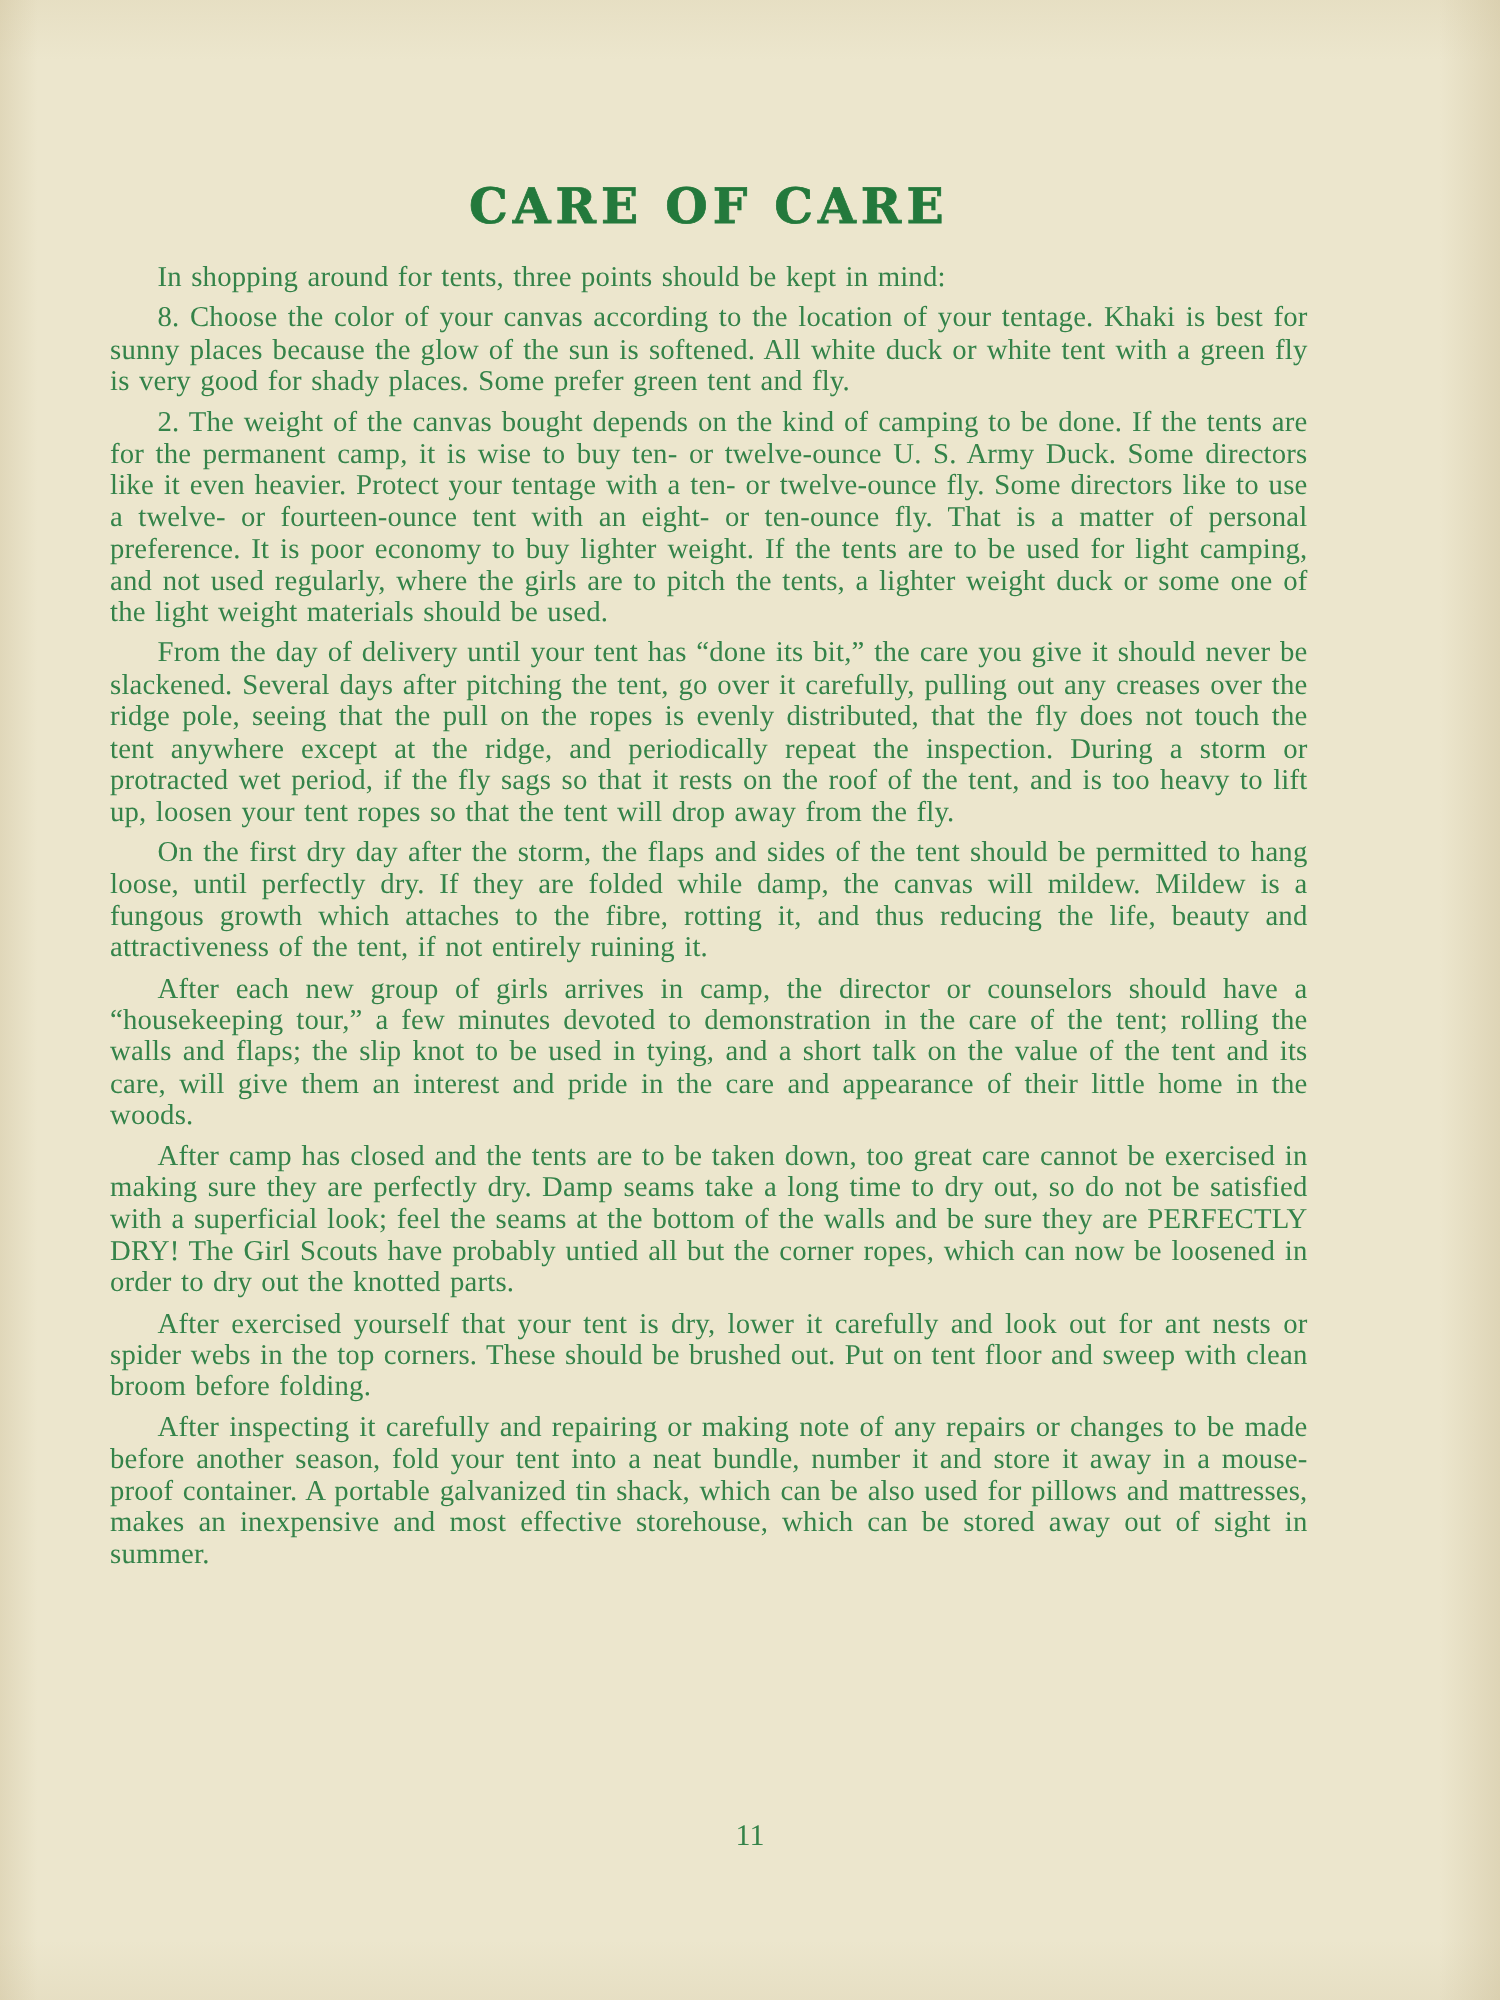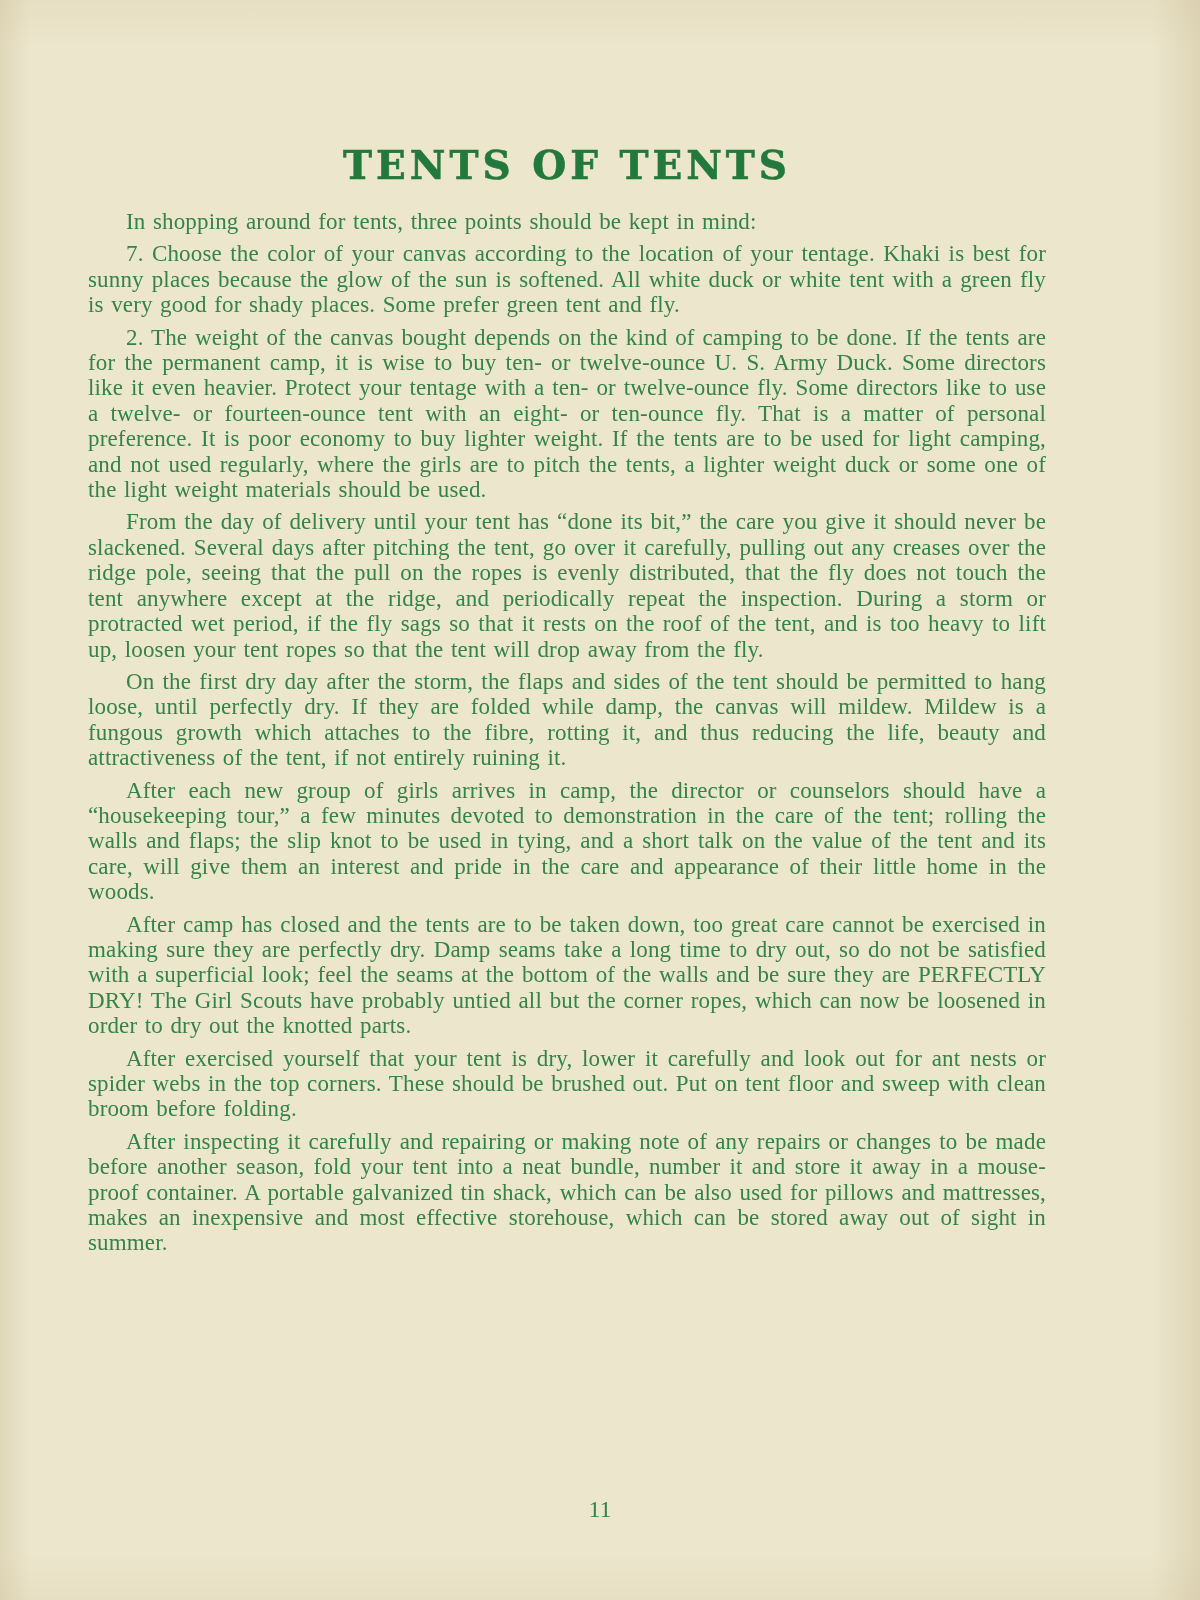--- a/index.html
+++ b/index.html
@@ -45,40 +45,40 @@
     font-size: 23px;
     line-height: 25.4px;
     text-align: justify;
     text-indent: 38px;
     letter-spacing: 0.15px;
     word-spacing: 1.6px;
   }
   .page-number {
     position: absolute;
     left: 0;
-    top: 1496px;
+    top: 1456px;
     width: 1200px;
     text-align: center;
     font-size: 24px;
     color: #348349;
     font-family: "Liberation Serif", serif;
   }
 </style>
 </head>
 <body>
 
 <div class="paper-shade"></div>
 
 <div class="page-body">
-  <h1 class="doc-title">TENTS OF TENTS</h1>
+  <h1 class="doc-title">CARE OF CARE</h1>
 
   <div class="body-text">
     <p>In shopping around for tents, three points should be kept in mind:</p>
     <div>
-        <p>7. Choose the color of your canvas according to the location of your tentage.  Khaki is best for sunny places because the glow of the sun is softened.  All white duck or white tent with a green fly is very good for shady places.  Some prefer green tent and fly.</p>
+        <p>8. Choose the color of your canvas according to the location of your tentage.  Khaki is best for sunny places because the glow of the sun is softened.  All white duck or white tent with a green fly is very good for shady places.  Some prefer green tent and fly.</p>
         <p>2. The weight of the canvas bought depends on the kind of camping to be done. If the tents are for the permanent camp, it is wise to buy ten- or twelve-ounce U. S. Army Duck. Some directors like it even heavier.  Protect your tentage with a ten- or twelve-ounce fly. Some directors like to use a twelve- or fourteen-ounce tent with an eight- or ten-ounce fly.  That is a matter of personal preference.  It is poor economy to buy lighter weight.  If the tents are to be used for light camping, and not used regularly, where the girls are to pitch the tents, a lighter weight duck or some one of the light weight materials should be used.</p>
         <p>From the day of delivery until your tent has “done its bit,” the care you give it should never be slackened.  Several days after pitching the tent, go over it carefully, pulling out any creases over the ridge pole, seeing that the pull on the ropes is evenly distributed, that the fly does not touch the tent anywhere except at the ridge, and periodically repeat the inspection.  During a storm or protracted wet period, if the fly sags so that it rests on the roof of the tent, and is too heavy to lift up, loosen your tent ropes so that the tent will drop away from the fly.</p>
         <p>On the first dry day after the storm, the flaps and sides of the tent should be permitted to hang loose, until perfectly dry.  If they are folded while damp, the canvas will mildew. Mildew is a fungous growth which attaches to the fibre, rotting it, and thus reducing the life, beauty and attractiveness of the tent, if not entirely ruining it.</p>
         <p>After each new group of girls arrives in camp, the director or counselors should have a “housekeeping tour,” a few minutes devoted to demonstration in the care of the tent; rolling the walls and flaps; the slip knot to be used in tying, and a short talk on the value of the tent and its care, will give them an interest and pride in the care and appearance of their little home in the woods.</p>
         <p>After camp has closed and the tents are to be taken down, too great care cannot be exercised in making sure they are perfectly dry.  Damp seams take a long time to dry out, so do not be satisfied with a superficial look; feel the seams at the bottom of the walls and be sure they are PERFECTLY DRY!  The Girl Scouts have probably untied all but the corner ropes, which can now be loosened in order to dry out the knotted parts.</p>
         <p>After exercised yourself that your tent is dry, lower it carefully and look out for ant nests or spider webs in the top corners. These should be brushed out. Put on tent floor and sweep with clean broom before folding.</p>
         <p>After inspecting it carefully and repairing or making note of any repairs or changes to be made before another season, fold your tent into a neat bundle, number it and store it away in a mouse-proof container.  A portable galvanized tin shack, which can be also used for pillows and mattresses, makes an inexpensive and most effective storehouse, which can be stored away out of sight in summer.</p>
       </div>
   </div>
 </div>

